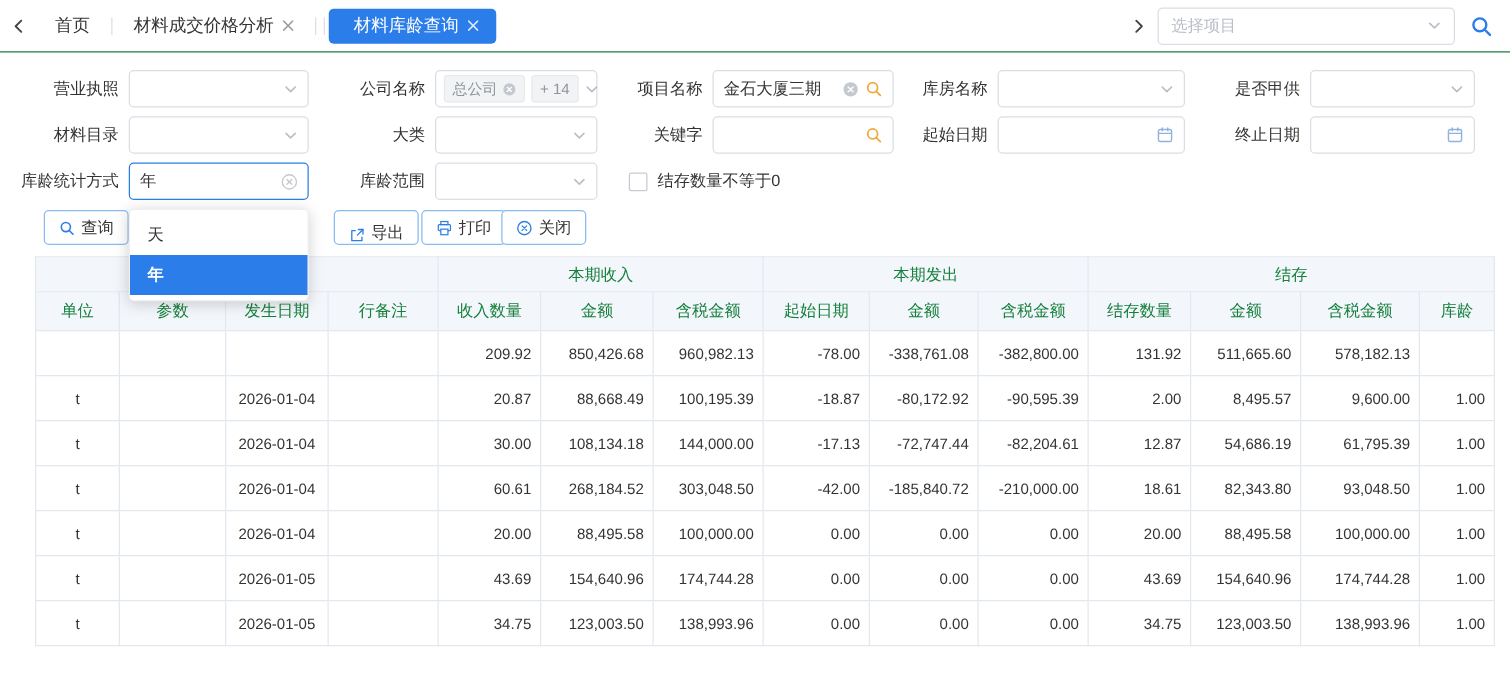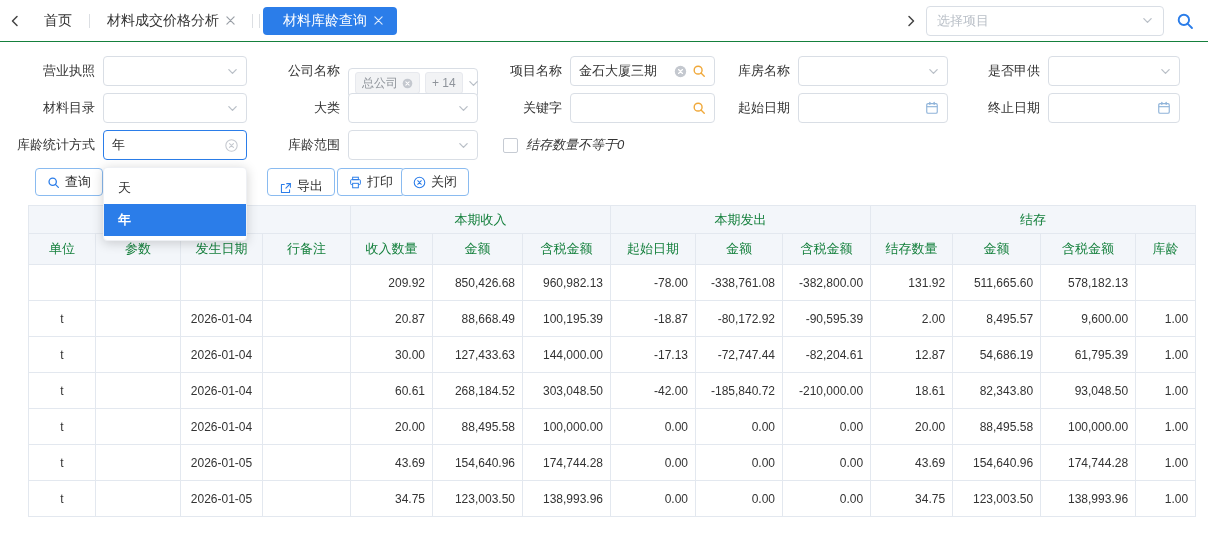--- a/index.html
+++ b/index.html
@@ -29,21 +29,21 @@
   .flabel { position:absolute; height:30px; line-height:30px; font-size:13px; color:#333; text-align:right; }
   .ffield { position:absolute; height:30px; border:1px solid #d9dee5; border-radius:4px; background:#fff;
             display:flex; align-items:center; padding:0 8px; gap:5px; font-size:13px; color:#333; cursor:pointer; }
   .ffield input { border:none; outline:none; flex:1; min-width:0; font-size:13px; color:#333; background:transparent; }
   .ffield.focused { border-color:#2b7de9; }
   .chev { margin-left:auto; display:flex; color:#b9bfc7; flex:0 0 auto; }
   .ficon { display:flex; flex:0 0 auto; }
   .tag { background:#f2f3f5; border:1px solid #e7e9ee; border-radius:3px; color:#8f949b; font-size:12px;
          height:22px; display:flex; align-items:center; gap:4px; padding:0 6px; flex:0 0 auto; white-space:nowrap; }
   .checkbox-wrap { position:absolute; top:130px; left:503px; height:30px; display:flex; align-items:center;
-                   gap:8px; font-size:13px; color:#333; cursor:pointer;font-style:italic; }
+                   gap:8px; font-size:13px; color:#333; cursor:pointer; }
   .checkbox { width:15px; height:15px; border:1px solid #c6cbd3; border-radius:2px; background:#fff; flex:0 0 auto; }
 
   
   .btn { position:absolute; top:168px; height:28px; display:flex; align-items:center; gap:5px; padding:0 11px;
          background:#fff; border:1px solid #8abbf0; border-radius:4px; font-size:13px; color:#333; cursor:pointer; }
   .bicon { display:flex; color:#2b7de9; flex:0 0 auto; }
 
   
   .dropdown { position:absolute; left:103px; top:167px; width:144px; background:#fff; border-radius:4px;
               border:1px solid #eef0f4; box-shadow:0 2px 12px rgba(0,0,0,.18); padding:4px 0; z-index:20; }
@@ -119,21 +119,21 @@
   <div class="flabel" style="top:56px;left:15px;width:80px;">营业执照</div>
   <div class="ffield" style="top:56px;left:103px;width:144px;">
     <span class="chev">
         <svg width="11" height="11" viewBox="0 0 12 12">
           <path d="M2 4l4 4 4-4" fill="none" stroke="currentColor" stroke-width="1.4" stroke-linecap="round" stroke-linejoin="round"></path>
         </svg>
       </span>
   </div>
 
   <div class="flabel" style="top:56px;left:260px;width:80px;">公司名称</div>
-  <div class="ffield" style="top:56px;left:348px;width:130px;padding:0 6px;margin-top:12px;">
+  <div class="ffield" style="top:56px;left:348px;width:130px;padding:0 6px;">
     <span class="tag">
       <span>总公司</span>
       <svg width="11" height="11" viewBox="0 0 16 16">
           <circle cx="8" cy="8" r="7" fill="#c4c8cf"></circle>
           <path d="M5.6 5.6l4.8 4.8M10.4 5.6l-4.8 4.8" stroke="#fff" stroke-width="1.5" stroke-linecap="round"></path>
         </svg>
     </span>
     <span class="tag">+ 14</span>
     <span class="chev">
         <svg width="11" height="11" viewBox="0 0 12 12">
@@ -373,21 +373,21 @@
           <td class="num">8,495.57</td>
           <td class="num">9,600.00</td>
           <td class="num">1.00</td>
         </tr>
         <tr>
           <td class="ctr">t</td>
           <td class="ctr"></td>
           <td class="ctr">2026-01-04</td>
           <td class="ctr"></td>
           <td class="num">30.00</td>
-          <td class="num">127,433.63</td>
+          <td class="num">108,134.18</td>
           <td class="num">144,000.00</td>
           <td class="num">-17.13</td>
           <td class="num">-72,747.44</td>
           <td class="num">-82,204.61</td>
           <td class="num">12.87</td>
           <td class="num">54,686.19</td>
           <td class="num">61,795.39</td>
           <td class="num">1.00</td>
         </tr>
         <tr>

